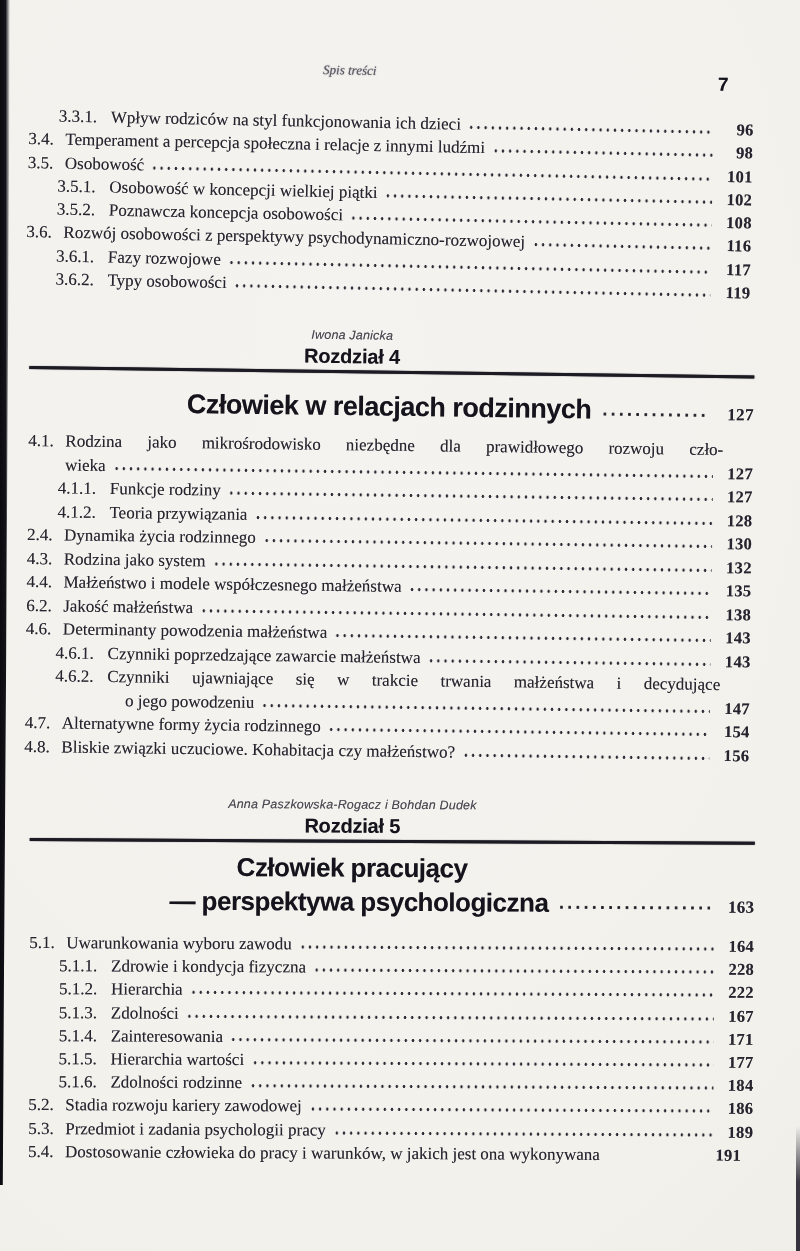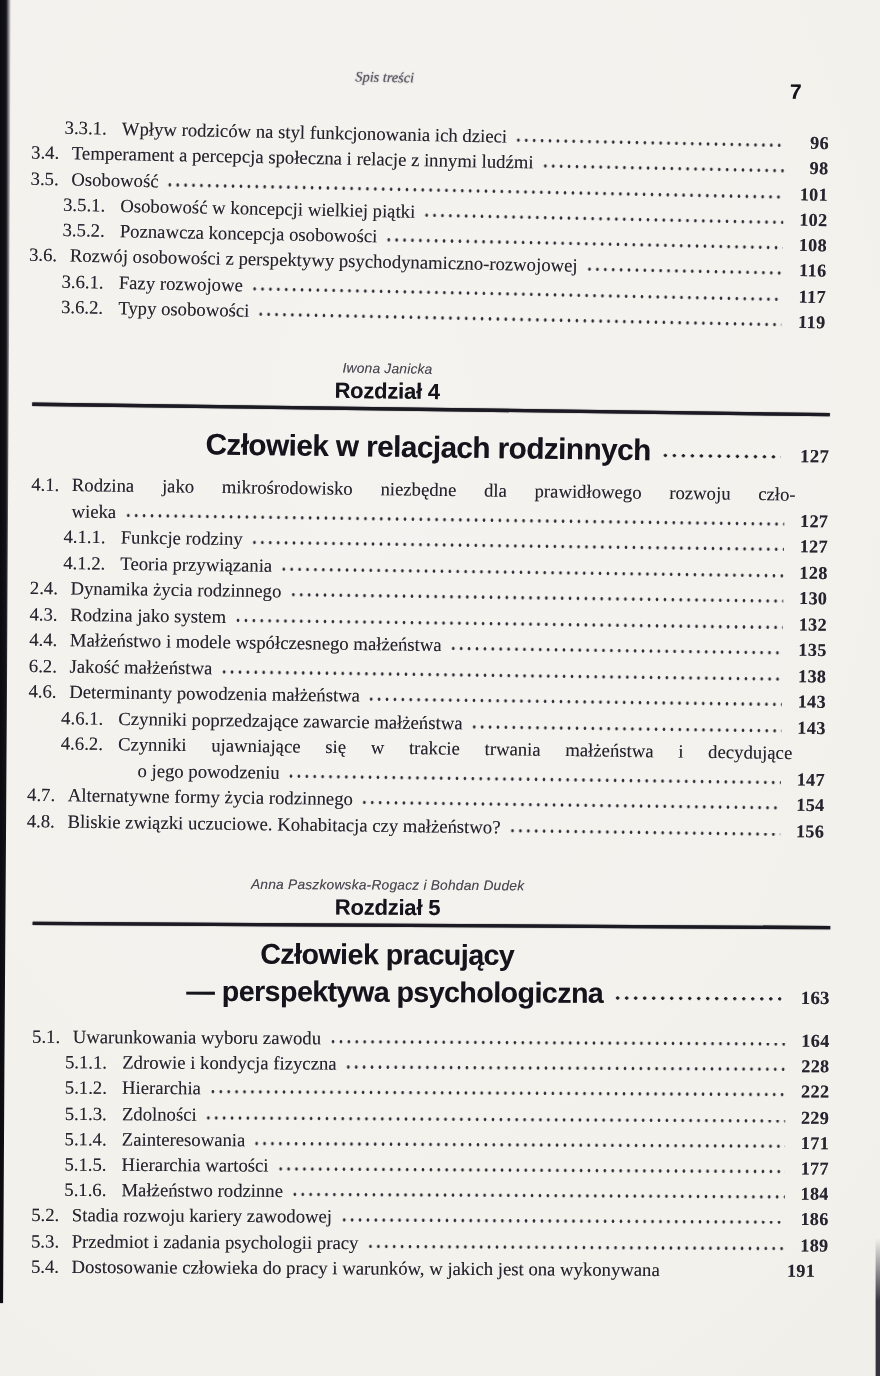--- a/index.html
+++ b/index.html
@@ -382,21 +382,21 @@
                 <span class="pg">222</span>
               </div>
             </div>
           </div>
           <div class="toc-row lvl2">
             <span class="num">5.1.3.</span>
             <div class="toc-body">
               <div class="toc-line">
                 <span class="txt">Zdolności</span>
                 <span class="dots"></span>
-                <span class="pg">229</span>
+                <span class="pg">167</span>
               </div>
             </div>
           </div>
           <div class="toc-row lvl2">
             <span class="num">5.1.4.</span>
             <div class="toc-body">
               <div class="toc-line">
                 <span class="txt">Zainteresowania</span>
                 <span class="dots"></span>
                 <span class="pg">171</span>
@@ -410,21 +410,21 @@
                 <span class="txt">Hierarchia wartości</span>
                 <span class="dots"></span>
                 <span class="pg">177</span>
               </div>
             </div>
           </div>
           <div class="toc-row lvl2">
             <span class="num">5.1.6.</span>
             <div class="toc-body">
               <div class="toc-line">
-                <span class="txt">Małżeństwo rodzinne</span>
+                <span class="txt">Zdolności rodzinne</span>
                 <span class="dots"></span>
                 <span class="pg">184</span>
               </div>
             </div>
           </div>
           <div class="toc-row lvl1">
             <span class="num">5.2.</span>
             <div class="toc-body">
               <div class="toc-line">
                 <span class="txt">Stadia rozwoju kariery zawodowej</span>

